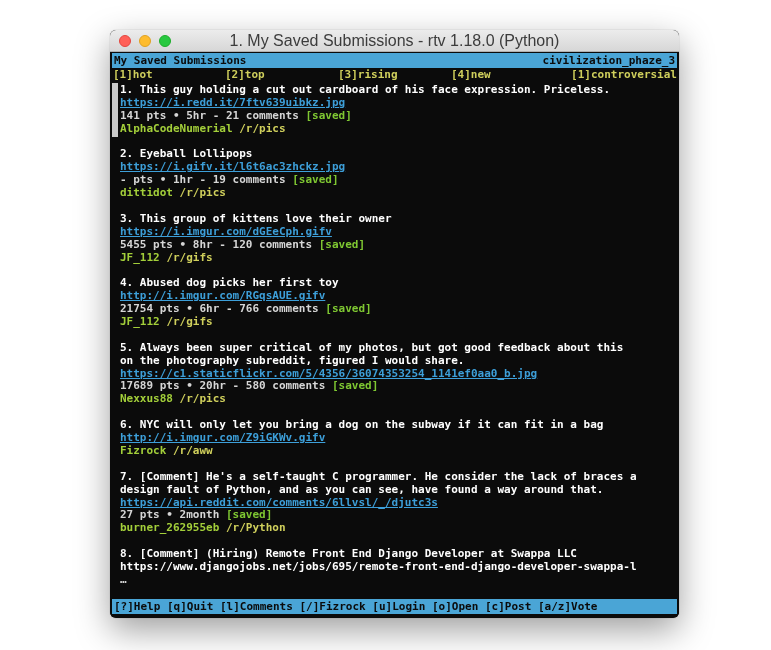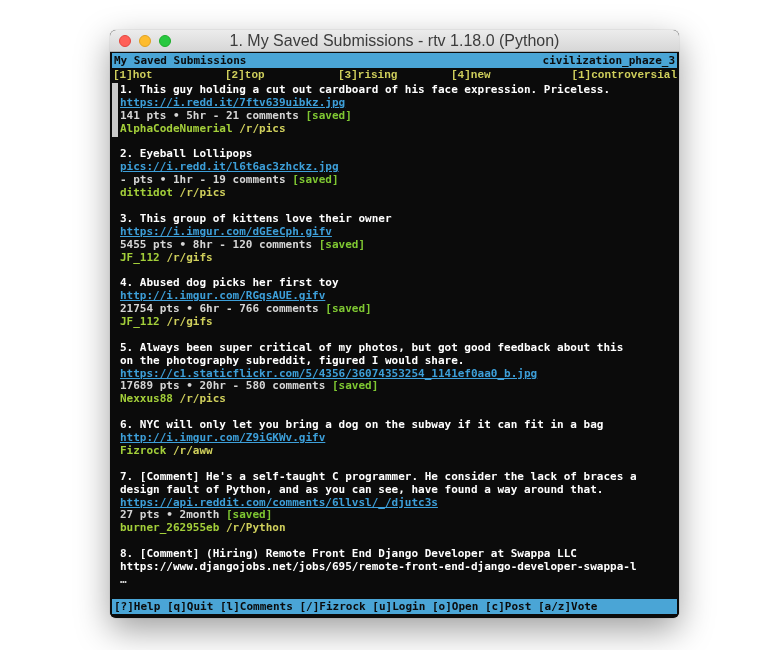--- a/index.html
+++ b/index.html
@@ -38,21 +38,21 @@
     height:565px; background:var(--terminal-bg);
     font-size:11px; font-weight:bold;
     display:flex; flex-direction:column;
     padding:1px 2px 3px 2px;
   }
   .bar-top{
     height:15px; line-height:15px; background:var(--cyan); color:#0b0b0b;
     display:flex; justify-content:space-between; padding:0 2px; flex:none;
   }
   .order-bar{
-    height:14px; line-height:14px; position:relative; color:var(--yellow); flex:none;font-family:Liberation Mono, monospace;
+    height:14px; line-height:14px; position:relative; color:var(--yellow); flex:none;
   }
   .order-bar .tab{position:absolute; top:0; white-space:pre;}
   .order-bar .tab:nth-child(1){left:1px;}
   .order-bar .tab:nth-child(2){left:20%;}
   .order-bar .tab:nth-child(3){left:40%;}
   .order-bar .tab:nth-child(4){left:60%;}
   .order-bar .tab:nth-child(5){right:0;}
 
   .list{flex:1 1 auto; padding-left:8px; padding-top:2px; overflow:hidden;}
   .submission{position:relative; margin-bottom:12.9px;}
@@ -107,21 +107,21 @@
     <div class="list">
         <div class="submission">
           <div class="cursor-bar"></div>
           <div class="line t-line">1. This guy holding a cut out cardboard of his face expression. Priceless.</div>
           <div class="line u-line">https://i.redd.it/7ftv639uibkz.jpg</div>
           <div class="line s-line"><span class="st">141 pts • 5hr - 21 comments </span><span class="saved">[saved]</span></div>
           <div class="line a-line"><span>AlphaCodeNumerial</span> <span class="sub">/r/pics</span></div>
         </div>
         <div class="submission">
           <div class="line t-line">2. Eyeball Lollipops</div>
-          <div class="line u-line">pics://i.redd.it/l6t6ac3zhckz.jpg</div>
+          <div class="line u-line">https://i.gifv.it/l6t6ac3zhckz.jpg</div>
           <div class="line s-line"><span class="st">- pts • 1hr - 19 comments </span><span class="saved">[saved]</span></div>
           <div class="line a-line"><span>dittidot</span> <span class="sub">/r/pics</span></div>
         </div>
         <div class="submission">
           <div class="line t-line">3. This group of kittens love their owner</div>
           <div class="line u-line">https://i.imgur.com/dGEeCph.gifv</div>
           <div class="line s-line"><span class="st">5455 pts • 8hr - 120 comments </span><span class="saved">[saved]</span></div>
           <div class="line a-line"><span>JF_112</span> <span class="sub">/r/gifs</span></div>
         </div>
         <div class="submission">

